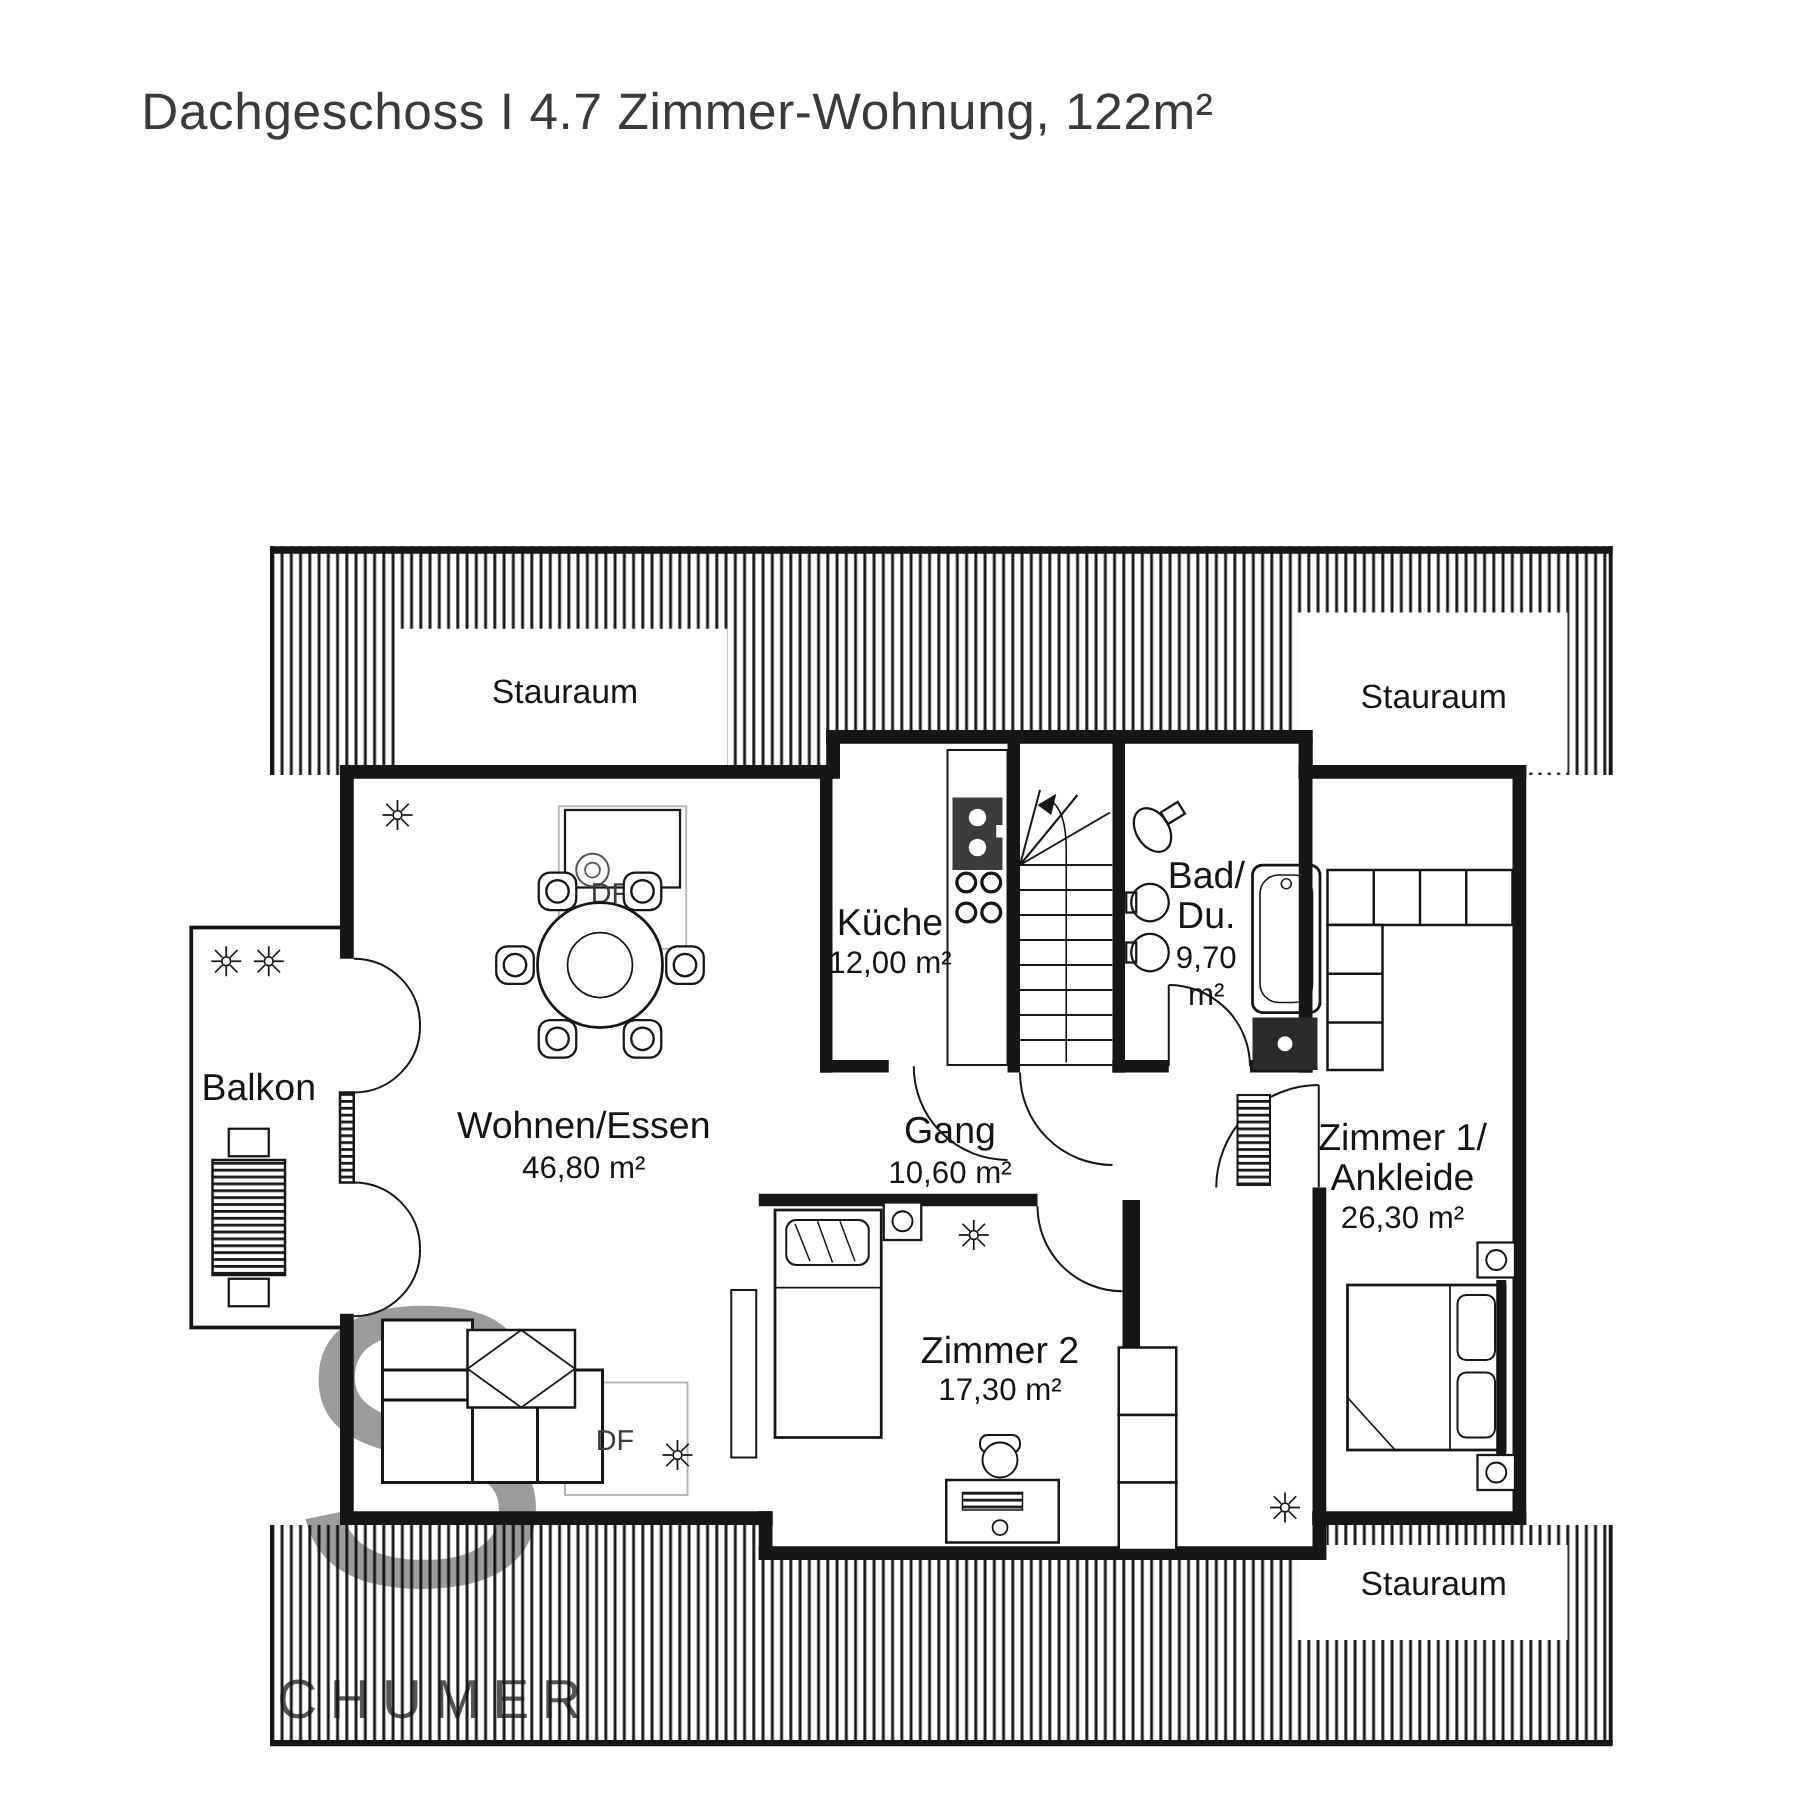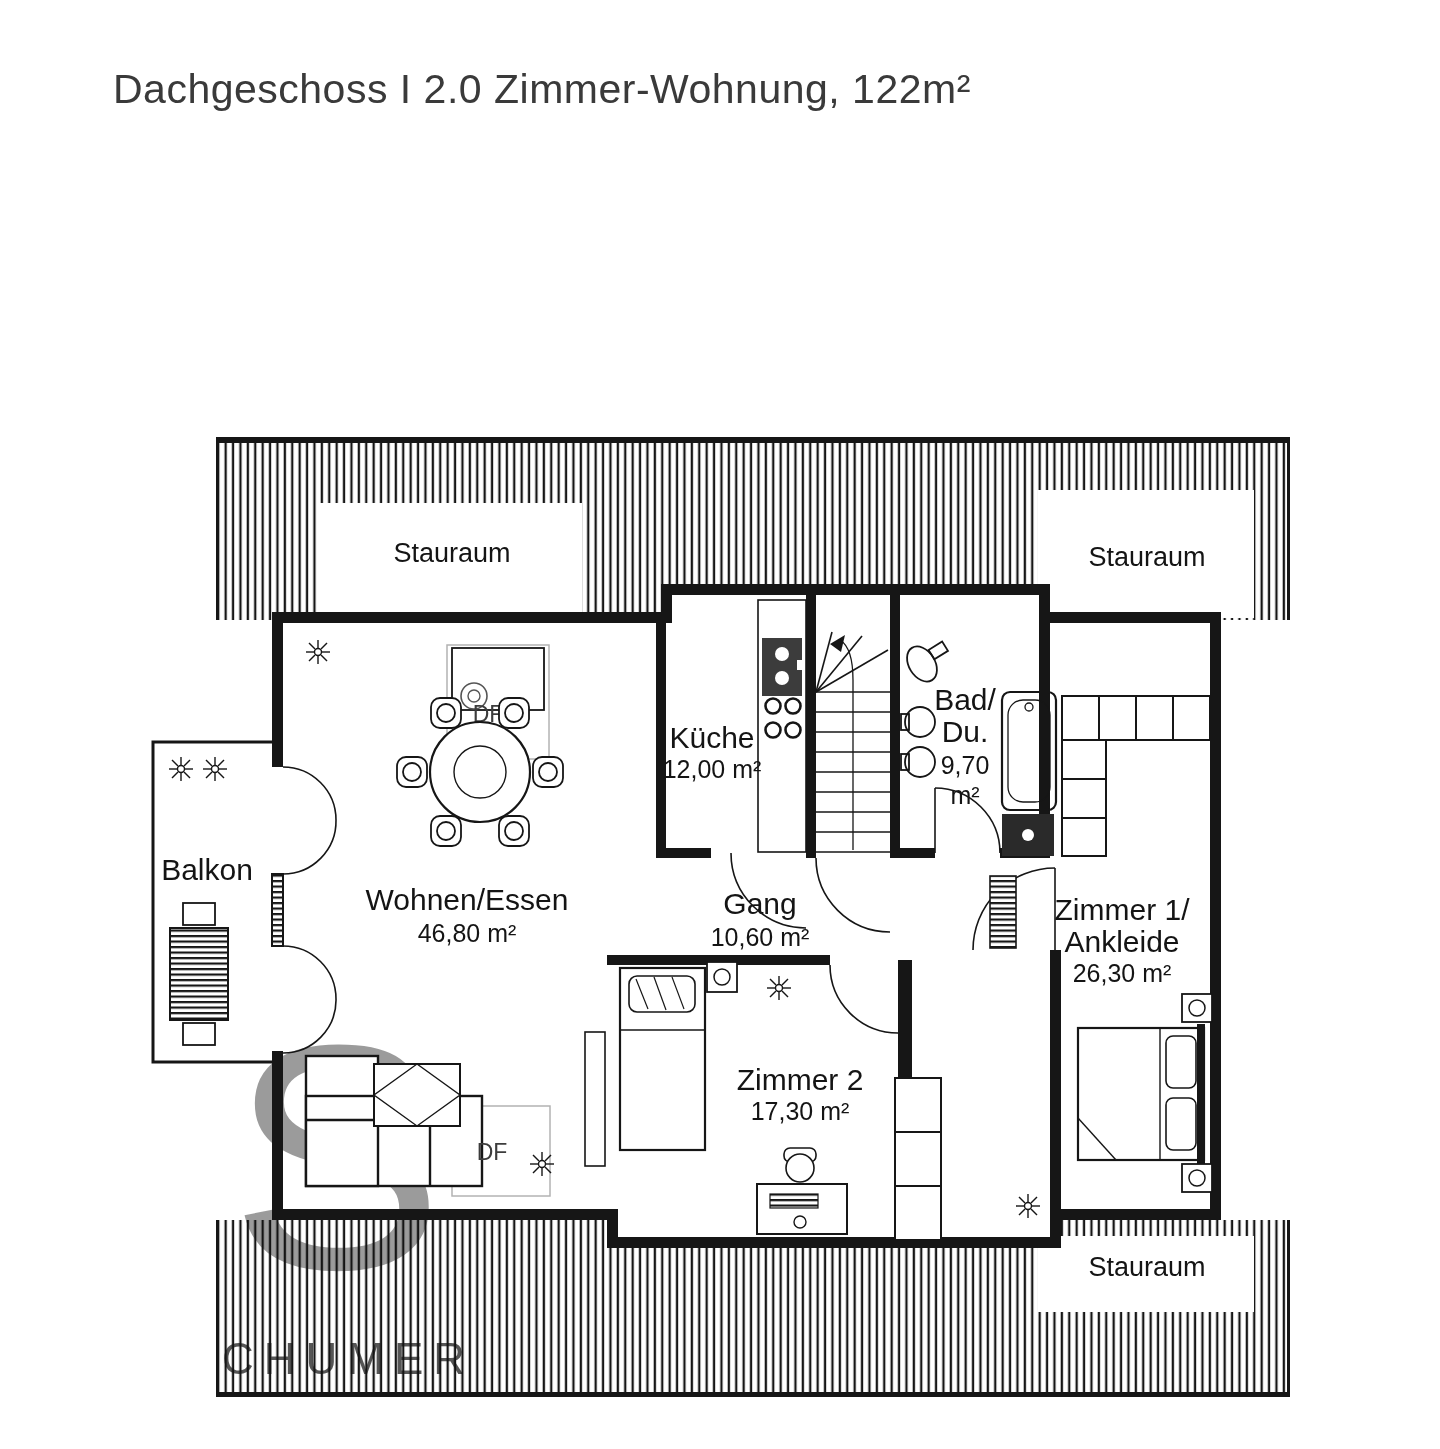--- a/index.html
+++ b/index.html
@@ -12,21 +12,21 @@
   .room-name{font-size:30px;}
   .room-area{font-size:25px;}
   .stauraum{font-size:27px;}
   .small-label{font-size:23px;fill:#3c3c3c;}
 </style>
 </head>
 <body>
 
 <div class="page">
 
-  <div class="title">Dachgeschoss I 2.0 Zimmer-Wohnung, 122m²</div>
+  <div class="title">Dachgeschoss I 4.7 Zimmer-Wohnung, 122m²</div>
 
   <svg width="1440" height="1449" viewBox="0 0 1440 1449">
     <defs>
       <pattern id="hatchV" width="7.4" height="12" patternUnits="userSpaceOnUse">
         <rect width="7.4" height="12" fill="#ffffff"></rect>
         <rect x="2.5" width="2.3" height="12" fill="#161616"></rect>
       </pattern>
       <pattern id="stripesH" width="10" height="5.5" patternUnits="userSpaceOnUse">
         <rect width="10" height="5.5" fill="#ffffff"></rect>
         <rect width="10" height="2.2" fill="#161616"></rect>

